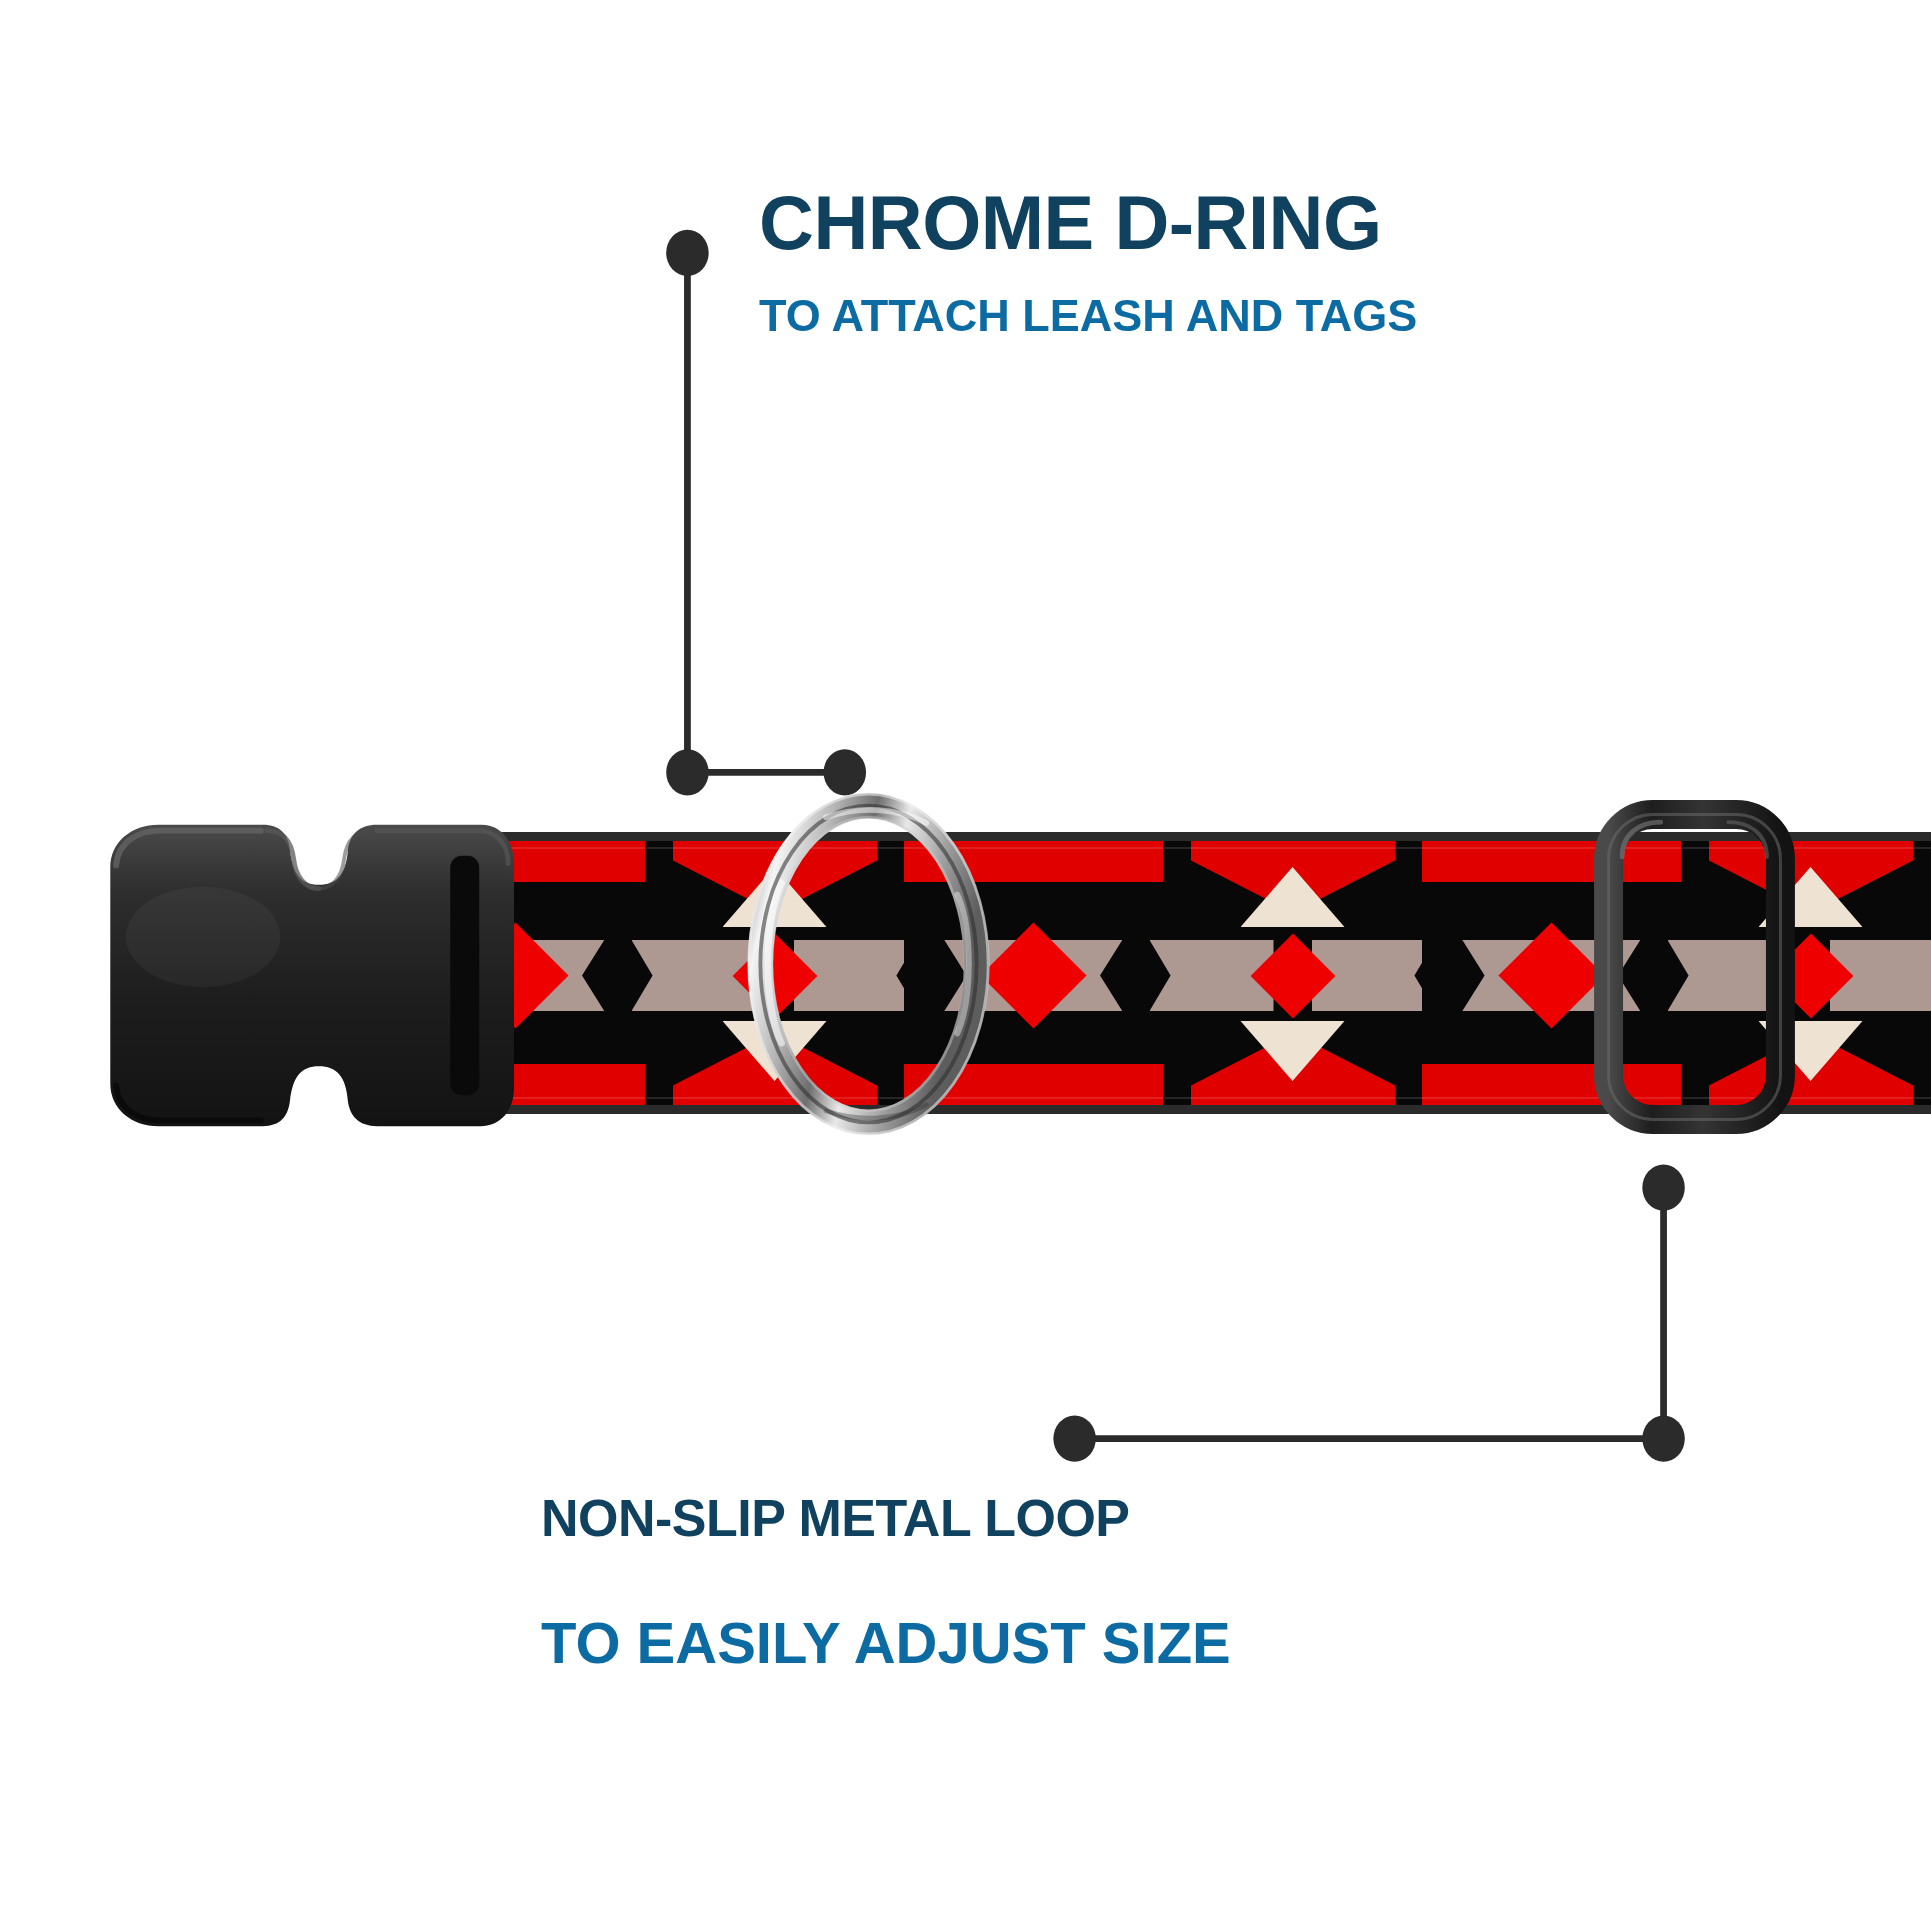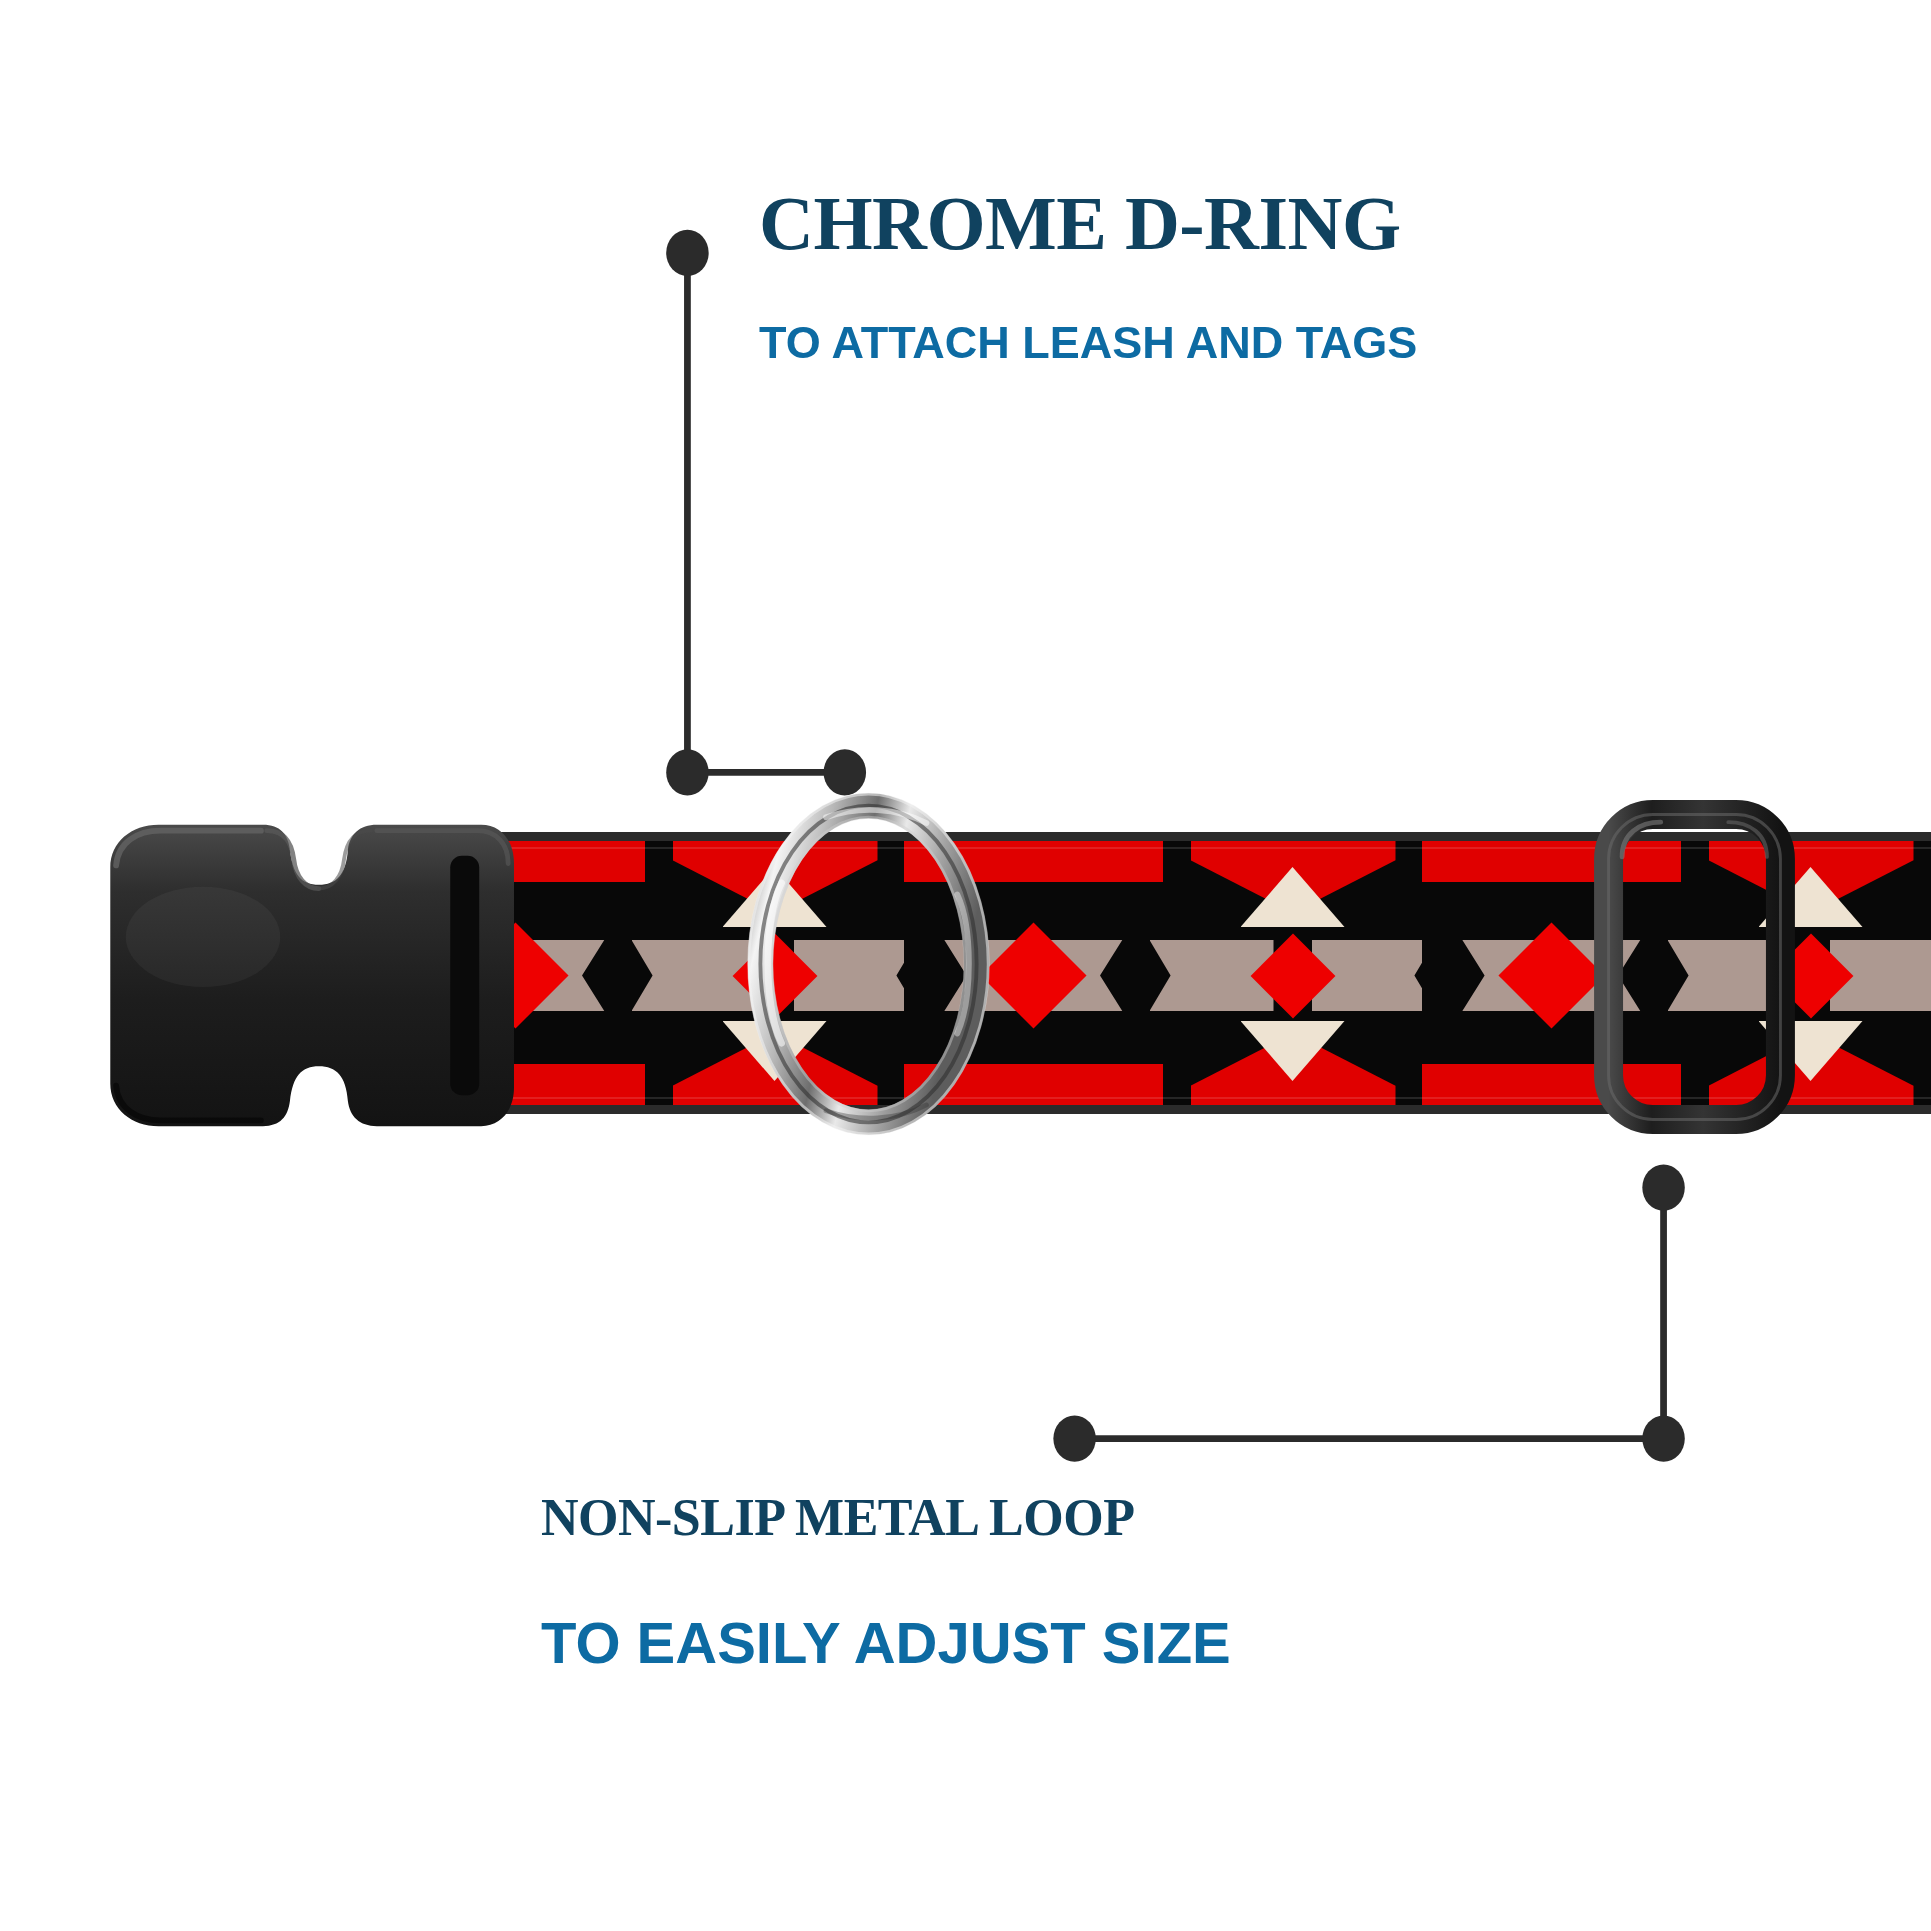--- a/index.html
+++ b/index.html
@@ -24,39 +24,38 @@
     background: #ffffff;
   }
 
   
   .callout-title {
     position: absolute;
     font-weight: 700;
     letter-spacing: -0.5px;
     white-space: nowrap;
     line-height: 1;
-    font-family: Liberation Serif, serif;
   }
   .callout-sub {
     position: absolute;
     font-weight: 700;
     letter-spacing: 0px;
     white-space: nowrap;
     line-height: 1;
   }
 
   #dring-title {
     left: 759px;
     top: 185px;
     font-size: 76px;
     color: #10425f;
   }
   #dring-sub {
     left: 759px;
-    top: 320px;
+    top: 293px;
     font-size: 45px;
     color: #0d6ba3;
   }
   #loop-title {
     left: 541px;
     top: 1492px;
     font-size: 52px;
     color: #10425f;
   }
   #loop-sub {

